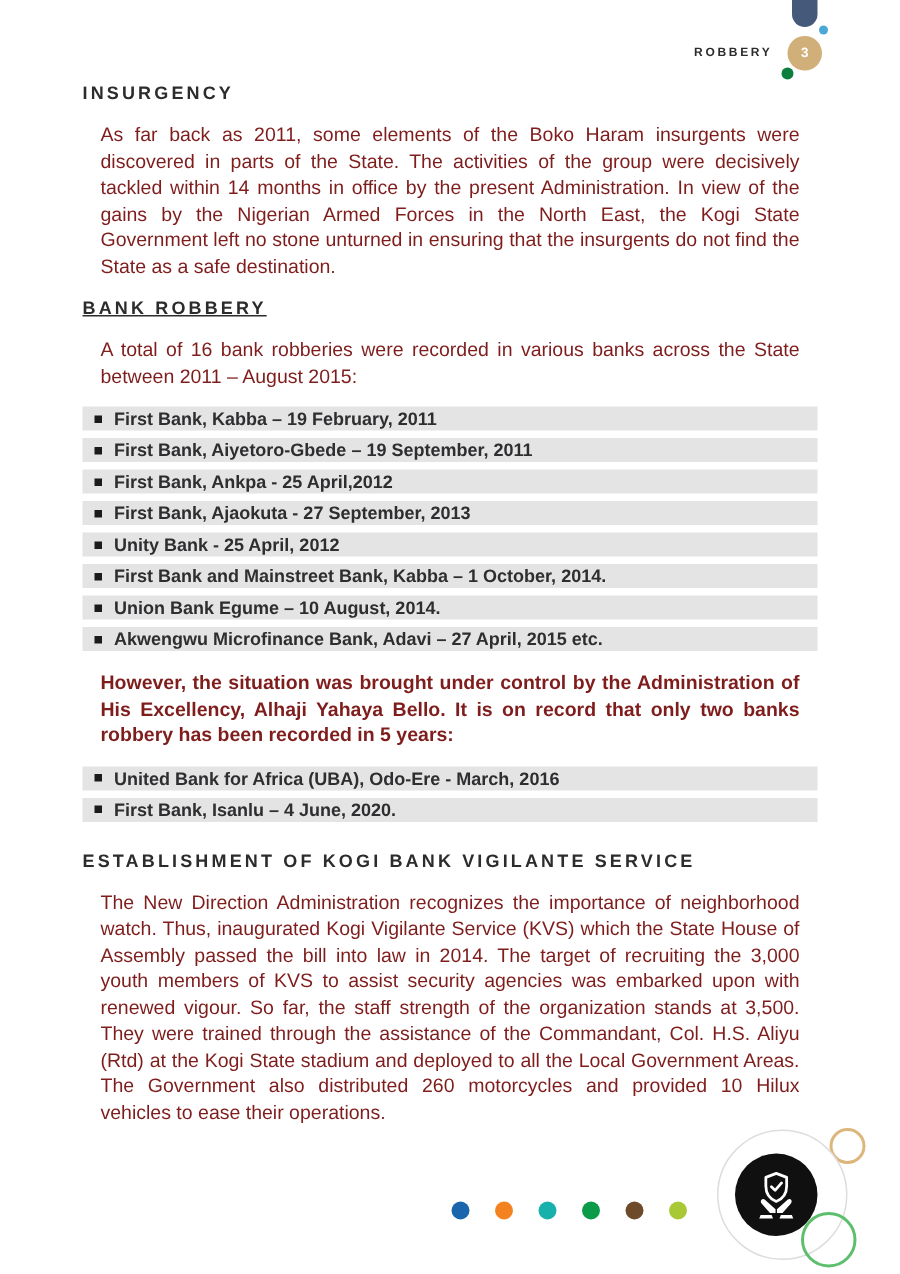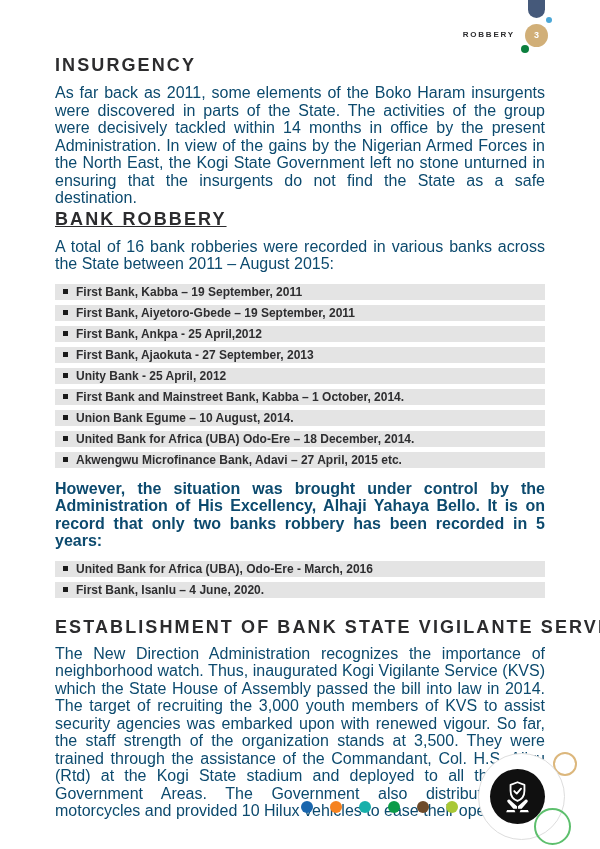--- a/index.html
+++ b/index.html
@@ -33,28 +33,28 @@
   }
   .hdr-label {
     position: absolute; right: 85px; top: 30px;
     font-size: 8px; font-weight: bold; letter-spacing: 1.8px; color: #2c2c2e;
   }
 
   
   .content { position: absolute; left: 55px; top: 55px; width: 490px; }
   h2.sec-heading {
     margin: 0 0 8px 0;
-    font-size: 18px; font-weight: bold; letter-spacing: 2.1px;
+    font-size: 12px; font-weight: bold; letter-spacing: 2.1px;
     color: #2c2c2e; white-space: nowrap;
   }
   h2.mt  { margin-top: 2px; text-decoration: underline; }
   h2.mt3 { margin-top: 19px; margin-bottom: 7px; }
   p.body {
-    margin: 0;
-    font-size: 16px; line-height: 17.5px; color: #0c4a6e;
+    margin: 12px;
+    font-size: 13px; line-height: 17.5px; color: #7f1d1d;
     text-align: justify;
   }
   p.mt2 { margin-top: 12px; font-weight: bold; }
   ul.robbery-list { list-style: none; margin: 11px 0 0 0; padding: 0; }
   ul.robbery-list li {
     position: relative;
     height: 16px; line-height: 16px;
     margin-bottom: 5px;
     padding-left: 21px;
     background: #e4e4e4;
@@ -101,39 +101,38 @@
   <div class="hdr-label">ROBBERY</div>
 
   <div class="content">
     <h2 class="sec-heading">INSURGENCY</h2>
     <p class="body">As far back as 2011, some elements of the Boko Haram insurgents were discovered in parts of the State. The activities of the group were decisively tackled within 14 months in office by the present Administration. In view of the gains by the Nigerian Armed Forces in the North East, the Kogi State Government left no stone unturned in ensuring that the insurgents do not find the State as a safe destination.</p>
 
     <h2 class="sec-heading mt">BANK ROBBERY</h2>
     <p class="body">A total of 16 bank robberies were recorded in various banks across the State between 2011 – August 2015:</p>
 
     <ul class="robbery-list">
-        <li><span class="bullet"></span><span>First Bank, Kabba – 19 September, 2011</span></li>
+        <li><span class="bullet"></span><span>First Bank, Kabba – 19 February, 2011</span></li>
         <li><span class="bullet"></span><span>First Bank, Aiyetoro-Gbede – 19 September, 2011</span></li>
         <li><span class="bullet"></span><span>First Bank, Ankpa - 25 April,2012</span></li>
         <li><span class="bullet"></span><span>First Bank, Ajaokuta - 27 September, 2013</span></li>
         <li><span class="bullet"></span><span>Unity Bank - 25 April, 2012</span></li>
         <li><span class="bullet"></span><span>First Bank and Mainstreet Bank, Kabba – 1 October, 2014.</span></li>
         <li><span class="bullet"></span><span>Union Bank Egume – 10 August, 2014.</span></li>
-        <li><span class="bullet"></span><span>United Bank for Africa (UBA) Odo-Ere – 18 December, 2014.</span></li>
         <li><span class="bullet"></span><span>Akwengwu Microfinance Bank, Adavi – 27 April, 2015 etc.</span></li>
       </ul>
 
     <p class="body mt2">However, the situation was brought under control by the Administration of His Excellency, Alhaji Yahaya Bello.  It is on record that only two banks robbery has been recorded in 5 years:</p>
 
     <ul class="robbery-list">
         <li><span class="bullet"></span><span>United Bank for Africa (UBA), Odo-Ere - March, 2016</span></li>
         <li><span class="bullet"></span><span>First Bank, Isanlu – 4 June, 2020.</span></li>
       </ul>
 
-    <h2 class="sec-heading mt3">ESTABLISHMENT OF BANK STATE VIGILANTE SERVICE</h2>
+    <h2 class="sec-heading mt3">ESTABLISHMENT OF KOGI BANK VIGILANTE SERVICE</h2>
     <p class="body">The New Direction Administration recognizes the importance of neighborhood watch. Thus, inaugurated Kogi Vigilante Service (KVS) which the State House of Assembly passed the bill into law in 2014.  The target of recruiting the 3,000 youth members of KVS to assist security agencies was embarked upon with renewed vigour.  So far, the staff strength of the organization stands at 3,500.  They were trained through the assistance of the Commandant, Col. H.S. Aliyu (Rtd) at the Kogi State stadium and deployed to all the Local Government Areas.  The Government also distributed 260 motorcycles and provided 10 Hilux vehicles to ease their operations.</p>
   </div>
 
   <div class="footer-dots">
       <span style="background: rgb(25, 102, 173);"></span>
       <span style="background: rgb(245, 130, 32);"></span>
       <span style="background: rgb(23, 176, 170);"></span>
       <span style="background: rgb(12, 155, 72);"></span>
       <span style="background: rgb(109, 74, 42);"></span>
       <span style="background: rgb(169, 200, 54);"></span>

